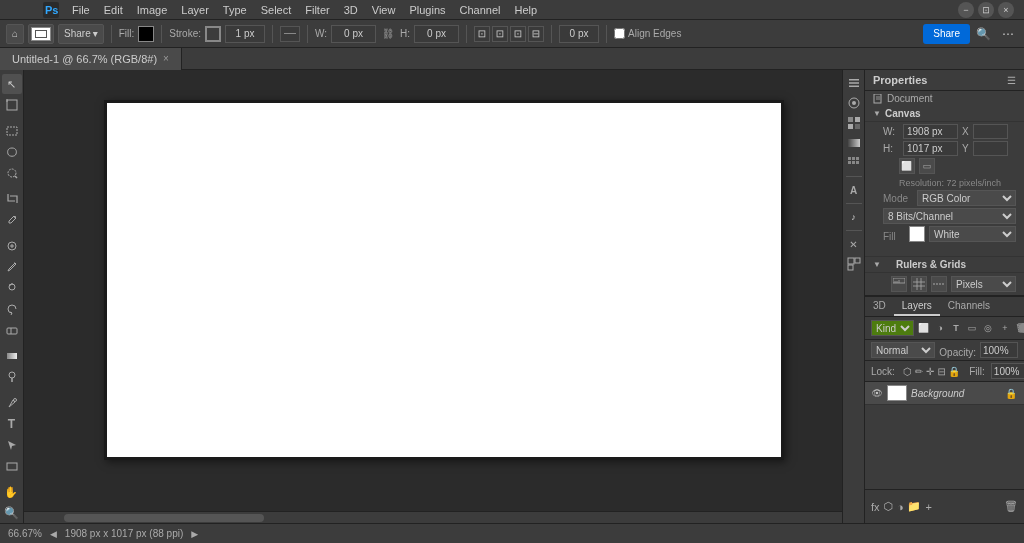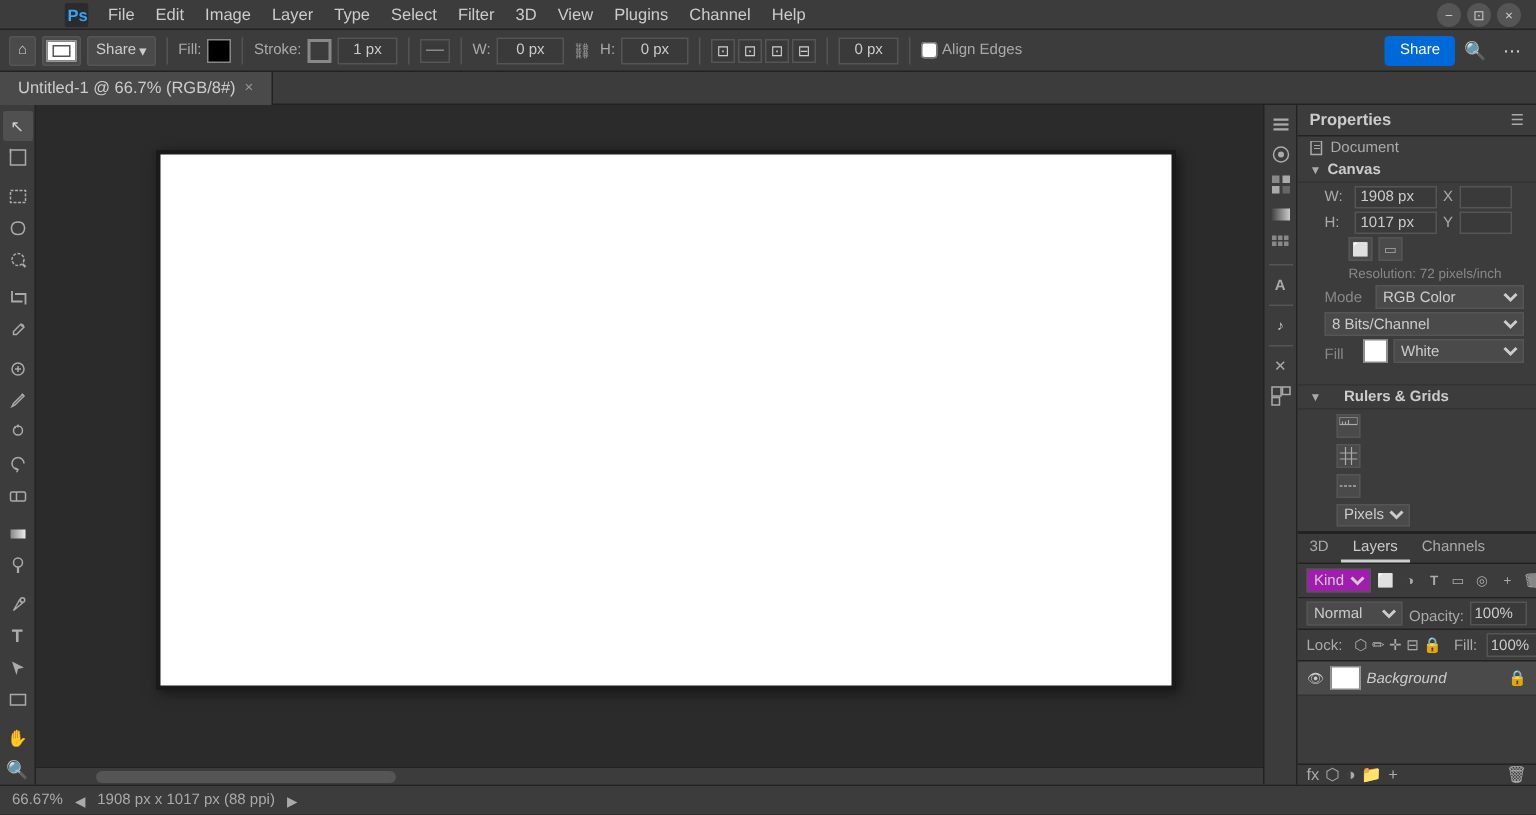--- a/index.html
+++ b/index.html
@@ -407,21 +407,21 @@
           <select style="flex:1;height:16px;background:#4a4a4a;border:1px solid #555;color:#ccc;font-size:10px;">
             <option>White</option>
           </select>
         </div>
       </div>
 
       <div style="display:flex;align-items:center;padding:2px 8px;cursor:pointer;border-top:1px solid #333;border-bottom:1px solid #333;">
         <span style="font-size:8px;color:#aaa;margin-right:4px;">▼</span>
         <span style="font-size:10px;font-weight:bold;color:#ccc;padding-left:11px;">Rulers &amp; Grids</span>
       </div>
-      <div style="display:flex;align-items:flex-start;padding:3px 8px 3px 26px;gap:4px;flex-direction:column;">
+      <div style="display:flex;align-items:flex-end;padding:3px 8px 3px 26px;gap:4px;">
         <div style="width:16px;height:16px;background:#4a4a4a;border:1px solid #555;display:flex;align-items:center;justify-content:center;font-size:9px;color:#aaa;cursor:pointer">
           <svg width="12" height="12" viewBox="0 0 12 12">
               <rect x="0" y="0" width="12" height="5" stroke="#aaa" fill="none" stroke-width="0.8"></rect>
               <line x1="2" y1="5" x2="2" y2="3" stroke="#aaa" stroke-width="0.8"></line>
               <line x1="4" y1="5" x2="4" y2="3" stroke="#aaa" stroke-width="0.8"></line>
               <line x1="6" y1="5" x2="6" y2="2" stroke="#aaa" stroke-width="0.8"></line>
             </svg>
         </div>
         <div style="width:16px;height:16px;background:#4a4a4a;border:1px solid #555;display:flex;align-items:center;justify-content:center;font-size:9px;color:#aaa;cursor:pointer">
           <svg width="12" height="12" viewBox="0 0 12 12">
@@ -442,21 +442,21 @@
       </div>
     </div>
 
     <div id="layers-section" style="flex:1;display:flex;flex-direction:column;overflow:hidden;border-top:2px solid #222;">
       <div id="layers-tabs">
         <div class="layers-tab">3D</div>
         <div class="layers-tab active">Layers</div>
         <div class="layers-tab">Channels</div>
       </div>
       <div id="layers-search">
-        <select style="flex:1;height:16px;background:#a21caf;border:1px solid #555;color:#ccc;font-size:10px;">
+        <select style="flex:1;height:16px;background:#4d7c0f;border:1px solid #555;color:#ccc;font-size:10px;">
           <option>Kind</option>
         </select>
         <div class="layers-search-icons">
           <div class="layers-search-icon">⬜</div>
           <div class="layers-search-icon">◑</div>
           <div class="layers-search-icon" style="font-weight:bold;">T</div>
           <div class="layers-search-icon">▭</div>
           <div class="layers-search-icon">◎</div>
         </div>
         <div style="display:flex;gap:2px;">
@@ -490,21 +490,21 @@
 
       <div style="flex:1;overflow-y:auto;">
         <div class="layer-item">
           <div class="layer-vis">👁</div>
           <div class="layer-thumb"></div>
           <span class="layer-name">Background</span>
           <div class="layer-lock-icon">🔒</div>
         </div>
       </div>
 
-      <div style="display:flex;align-items:flex-end;padding:0 6px;gap:4px;background:#3a3a3a;border-top:1px solid #222;">
+      <div style="display:flex;align-items:flex-end;padding:10px 6px;gap:4px;background:#3a3a3a;border-top:1px solid #222;">
         <div style="font-size:11px;color:#aaa;cursor:pointer;">fx</div>
         <div style="font-size:11px;color:#aaa;cursor:pointer;">⬡</div>
         <div style="font-size:11px;color:#aaa;cursor:pointer;">◑</div>
         <div style="font-size:11px;color:#aaa;cursor:pointer;">📁</div>
         <div style="font-size:11px;color:#aaa;cursor:pointer;">+</div>
         <div style="flex:1;"></div>
         <div style="font-size:11px;color:#aaa;cursor:pointer;">🗑</div>
       </div>
     </div>
   </div>

